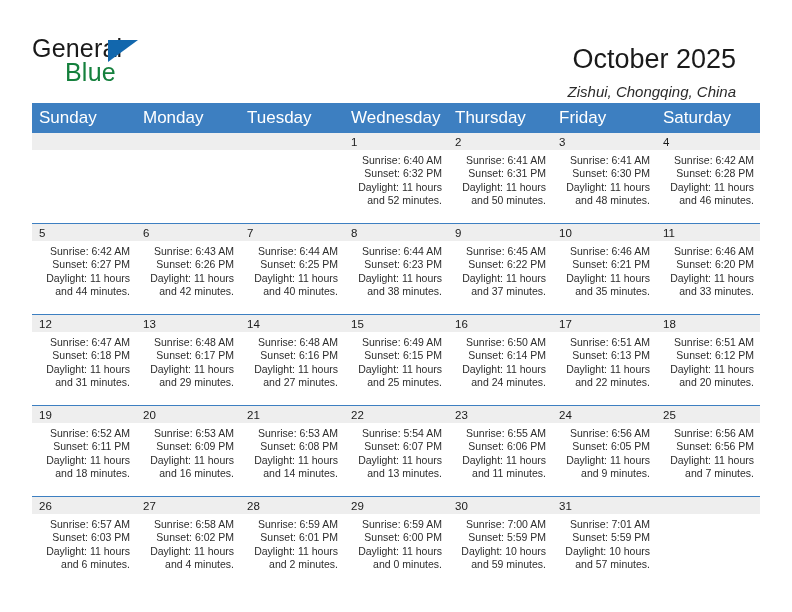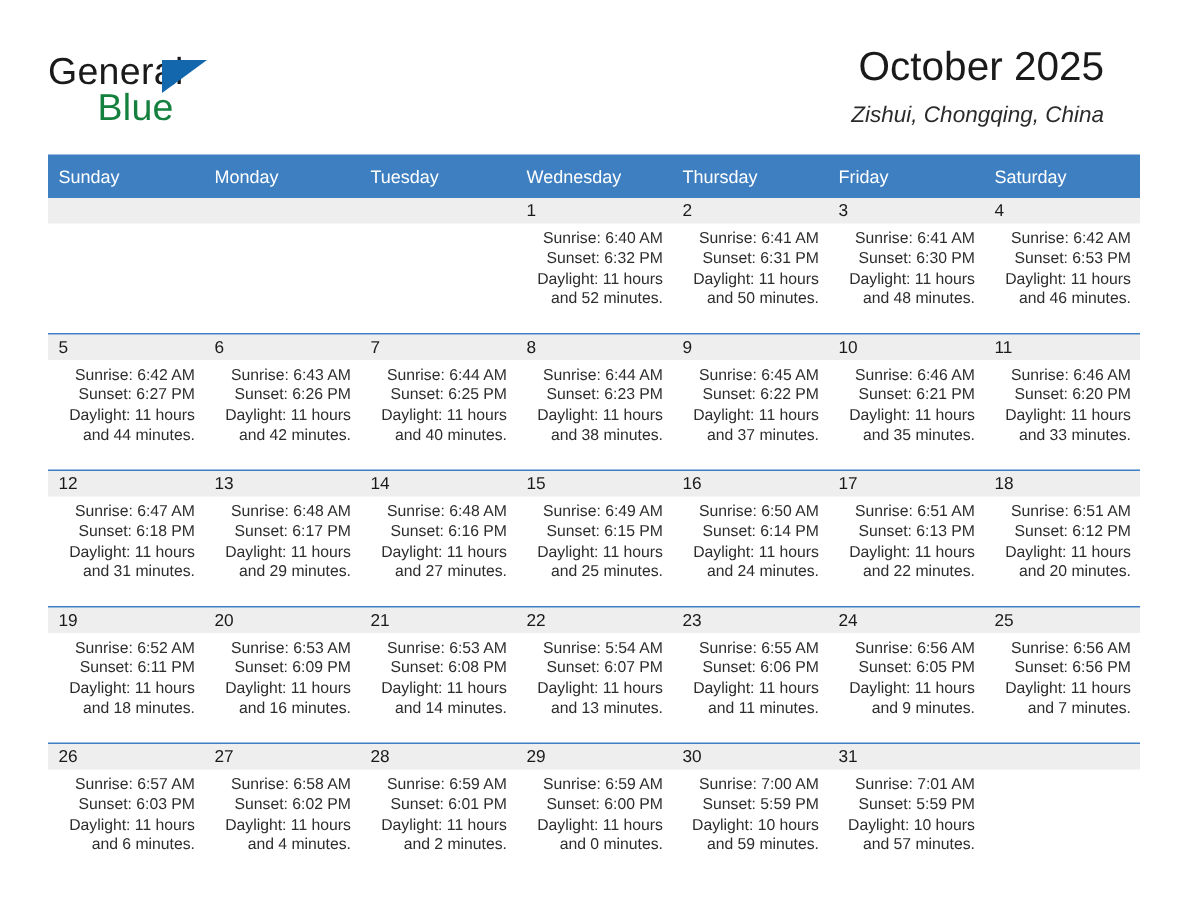--- a/index.html
+++ b/index.html
@@ -61,21 +61,21 @@
     top: 6px;
     width: 0;
     height: 0;
     border-left: 30px solid #1267ad;
     border-bottom: 22px solid transparent;
   }
 
   .title-block {
     position: absolute;
     right: 0;
-    top: 0;
+    top: 15px;
     text-align: right;
   }
   .cal-title {
     font-size: 27px;
     color: #1a1a1a;
     line-height: 32px;
     white-space: nowrap;
   }
   .cal-sub {
     font-size: 15px;
@@ -91,21 +91,21 @@
     position: absolute;
     left: 32px;
     top: 103px;
     width: 728px;
     border-collapse: collapse;
     table-layout: fixed;
   }
   .cal th {
     background: #3d7fc1;
     color: #ffffff;
-    font-size: 12px;
+    font-size: 17px;
     font-weight: normal;
     text-align: left;
     padding: 5px 0 5px 7px;
     height: 19px;
     vertical-align: middle;
   }
   .cal td {
     vertical-align: top;
     padding: 0;
     width: 104px;
@@ -241,21 +241,21 @@
                 <div>Daylight: 11 hours</div>
                 <div>and 48 minutes.</div>
               </div>
             </div>
           </td>
           <td>
             <div class="daycell">
               <div class="daynum-band">4</div>
               <div class="dayinfo">
                 <div>Sunrise: 6:42 AM</div>
-                <div>Sunset: 6:53 PM</div>
+                <div>Sunset: 6:28 PM</div>
                 <div>Daylight: 11 hours</div>
                 <div>and 46 minutes.</div>
               </div>
             </div>
           </td>
         </tr>
         <tr class="week">
           <td>
             <div class="daycell">
               <div class="daynum-band">5</div>

